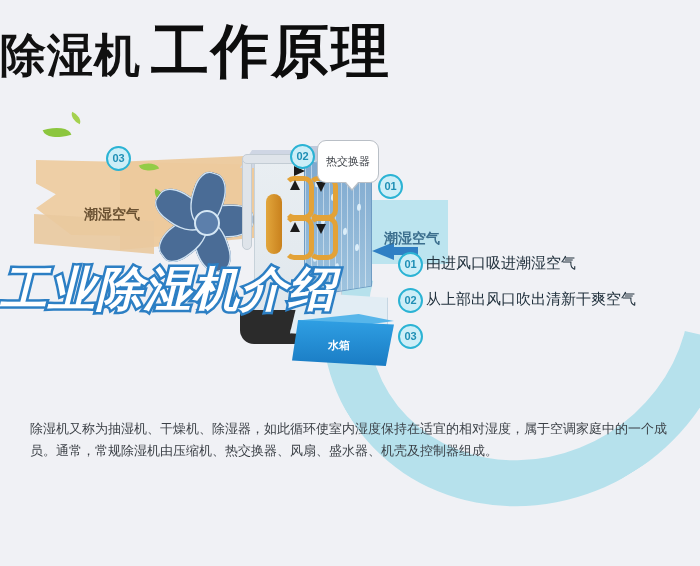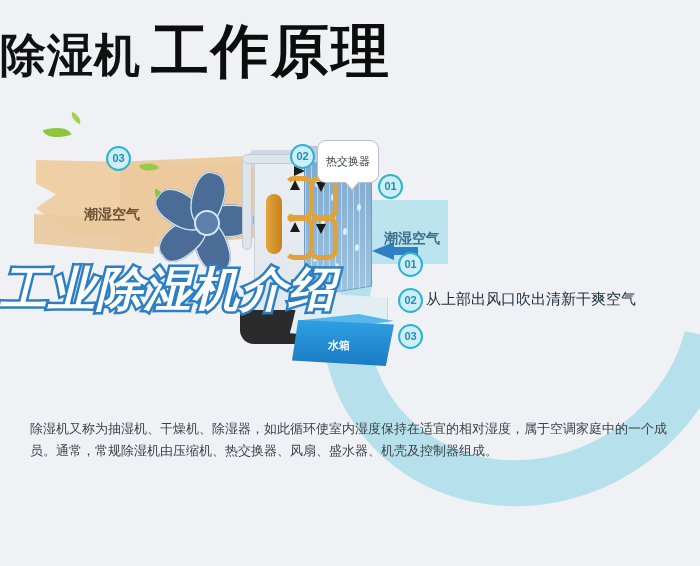--- a/index.html
+++ b/index.html
@@ -259,20 +259,21 @@
     <div class="badge callout-01">01</div>
 
     <div class="bubble">热交换器</div>
     <div class="lbl-dry">潮湿空气</div>
     <div class="lbl-humid">潮湿空气</div>
   </div>
 
   <div class="steps">
     <div class="step">
       <div class="badge">01</div>
+      <div class="step-txt">由进风口吸进潮湿空气</div>
     </div>
     <div class="step">
       <div class="badge">02</div>
       <div class="step-txt">从上部出风口吹出清新干爽空气</div>
     </div>
     <div class="step">
       <div class="badge">03</div>
     </div>
   </div>
 

